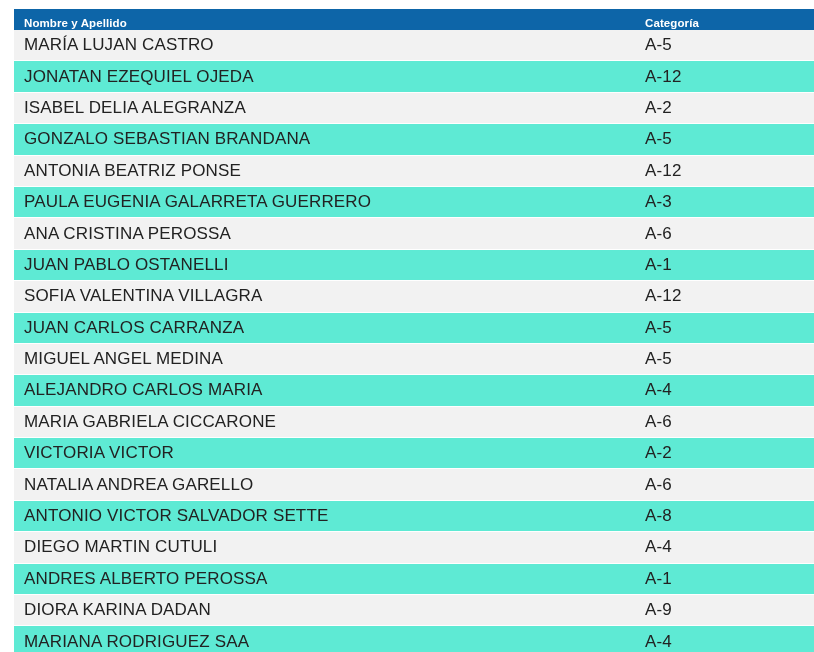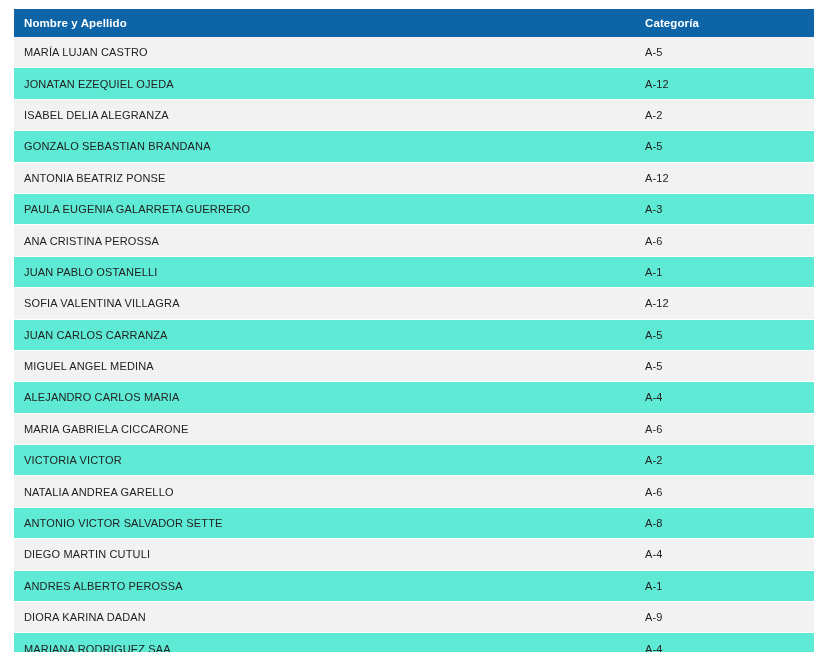--- a/index.html
+++ b/index.html
@@ -22,30 +22,30 @@
     border-collapse: collapse;
     width: 100%;
     table-layout: fixed;
   }
   table.data-table thead th {
     background: #0d65a8;
     color: #ffffff;
     font-size: 11.5px;
     font-weight: bold;
     text-align: left;
-    padding: 7px 0 7px 10px;
+    padding: 7px 0 0 10px;
     letter-spacing: 0.1px;
     height: 14px;
     vertical-align: middle;
   }
   table.data-table thead th.col-name { width: 611px; }
   table.data-table thead th.col-cat  { width: 172px; }
 
   table.data-table tbody td {
-    font-size: 11px;
+    font-size: 17px;
     padding: 0 0 0 10px;
     height: 30.4px;
     vertical-align: middle;
     color: #222222;
     letter-spacing: 0.15px;
     border-bottom: 1px solid #ffffff;
     white-space: nowrap;
     overflow: hidden;
     text-overflow: ellipsis;
   }

